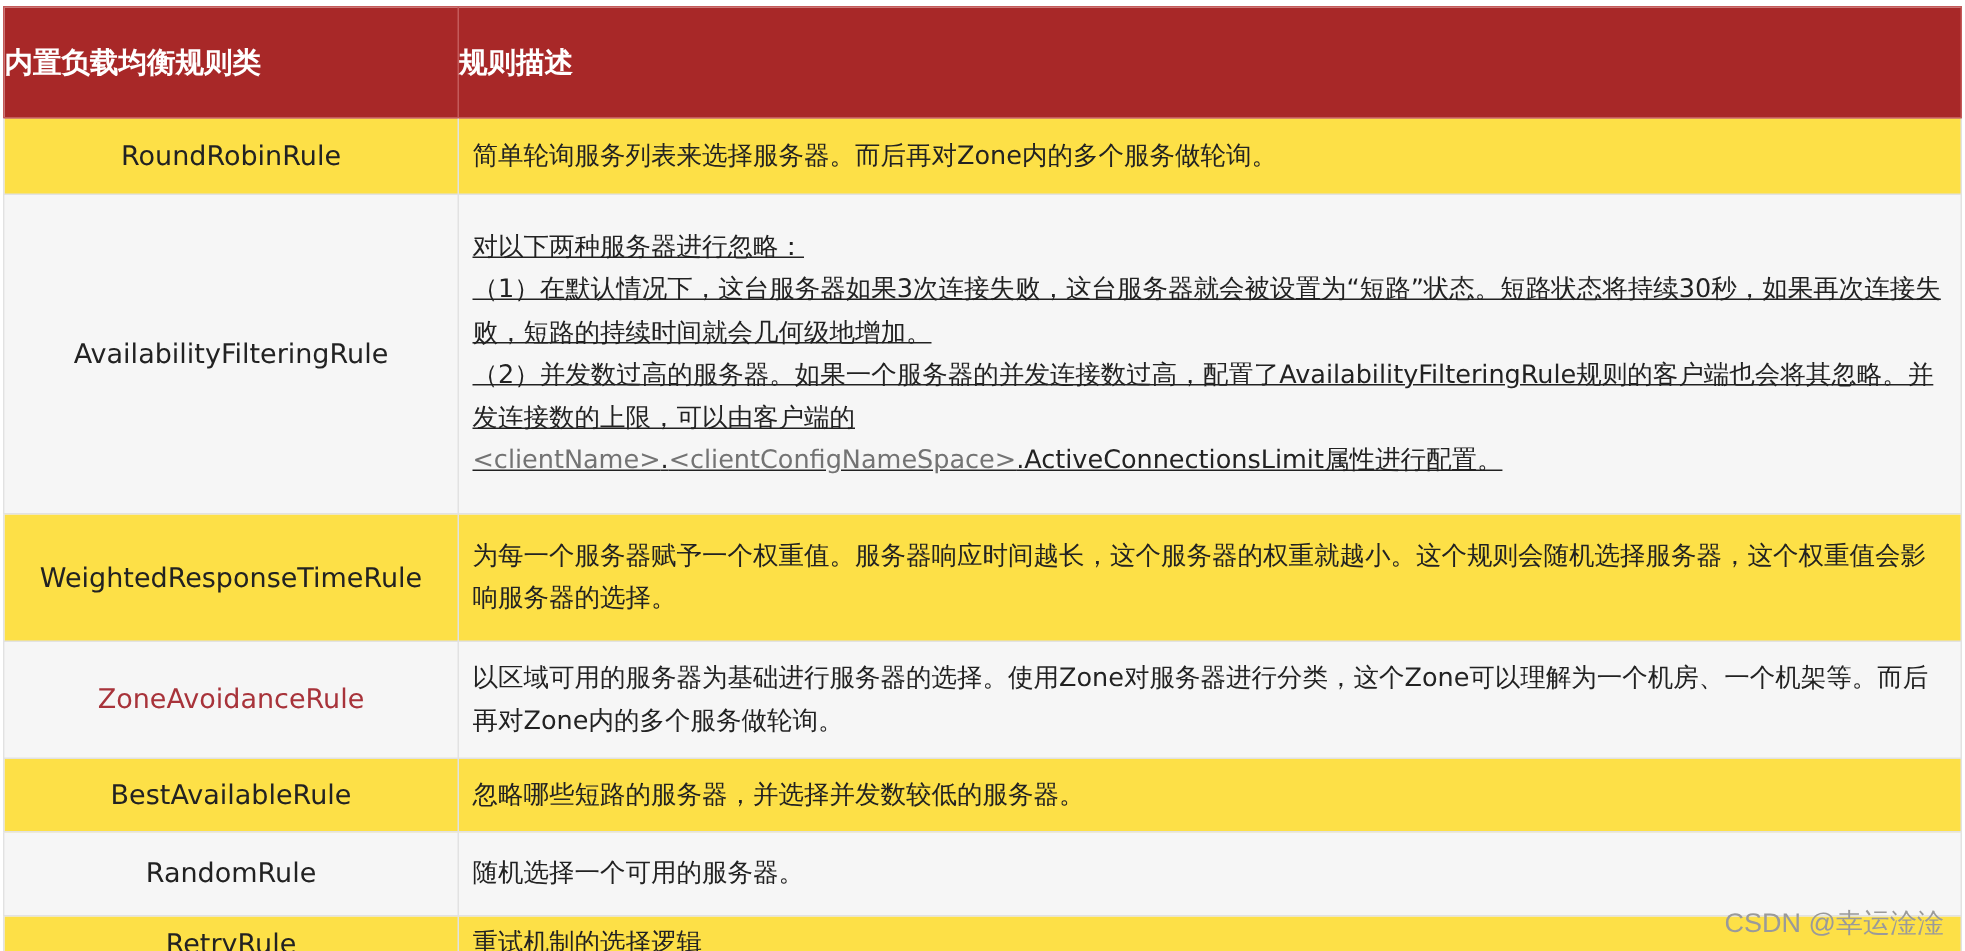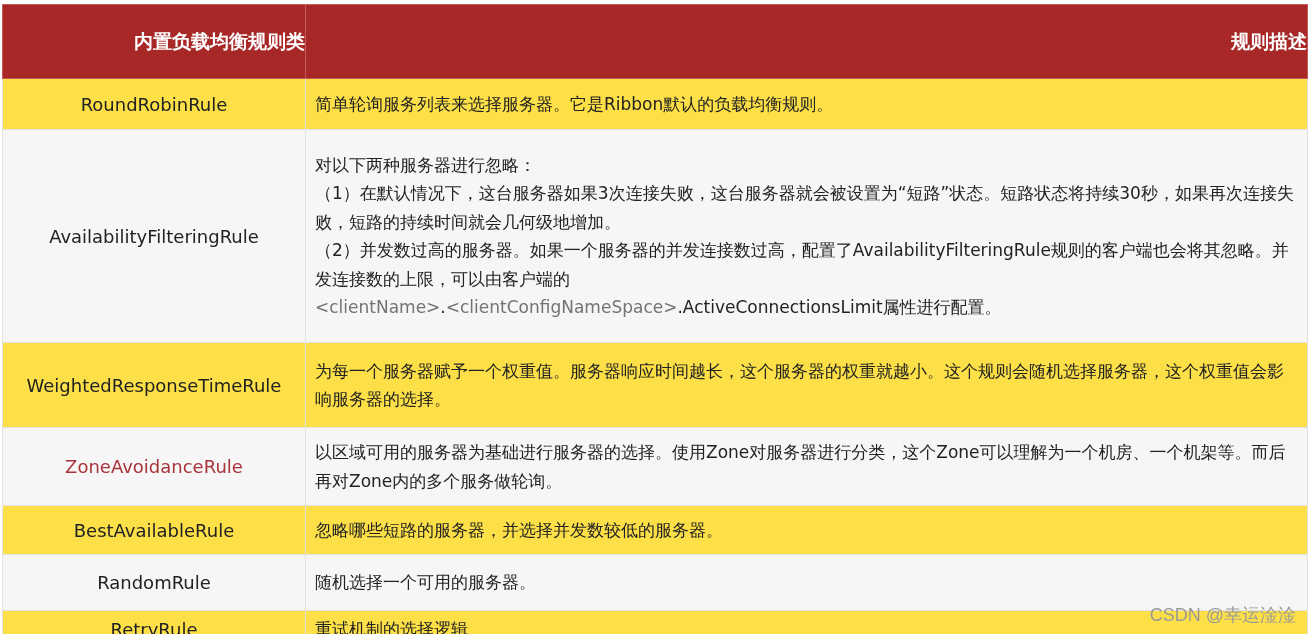--- a/index.html
+++ b/index.html
@@ -27,40 +27,40 @@
     border: 1px solid #e2e2e2;
     padding: 0;
     vertical-align: middle;
   }
   .tbl thead th {
     background: #a82828;
     color: #ffffff;
     font-weight: bold;
     font-size: 19px;
     height: 73px;
-    text-align: right;
+    text-align: left;
     border-color: #c45a5a;
   }
   .col-name { width: 303px; }
   .tbl td.name {
     text-align: center;
     font-size: 18px;
     color: #222;
   }
   .tbl td.name.accent { color: #a8333a; }
   .tbl td.desc {
     padding: 0 10px 0 9px;
     font-size: 17px;
     line-height: 28.5px;
     color: #222;
   }
   .tbl tbody tr.odd td { background: #fde047; }
   .tbl tbody tr.even td { background: #f6f6f6; }
   .muted { color: #737373; }
-  .para { display: block; }
+  .para { display: block; text-decoration: underline; }
   .watermark {
     position: absolute;
     right: 14px;
     bottom: 7px;
     font-size: 18px;
     color: #9a9a9a;
     font-family: "Liberation Sans", sans-serif;
     background: transparent;
   }
 </style>
@@ -74,21 +74,21 @@
   </colgroup>
   <thead>
     <tr>
       <th>内置负载均衡规则类</th>
       <th>规则描述</th>
     </tr>
   </thead>
   <tbody>
     <tr class="odd" style="height:51px">
       <td class="name">RoundRobinRule</td>
-      <td class="desc">简单轮询服务列表来选择服务器。它是Ribbon默认的负载均衡规则。</td>
+      <td class="desc">简单轮询服务列表来选择服务器。而后再对Zone内的多个服务做轮询。</td>
     </tr>
     <tr class="even" style="height:213px">
       <td class="name">AvailabilityFilteringRule</td>
       <td class="desc">
         <span class="para">对以下两种服务器进行忽略：</span>
         <span class="para">（1）在默认情况下，这台服务器如果3次连接失败，这台服务器就会被设置为“短路”状态。短路状态将持续30秒，如果再次连接失败，短路的持续时间就会几何级地增加。</span>
         <span class="para"><span>（2）并发数过高的服务器。如果一个服务器的并发连接数过高，配置了AvailabilityFilteringRule规则的客户端也会将其忽略。并发连接数的上限，可以由客户端的</span><br><span class="muted">&lt;clientName&gt;</span><span>.</span><span class="muted">&lt;clientConfigNameSpace&gt;</span><span>.ActiveConnectionsLimit属性进行配置。</span></span>
       </td>
     </tr>
     <tr class="odd" style="height:85px">

